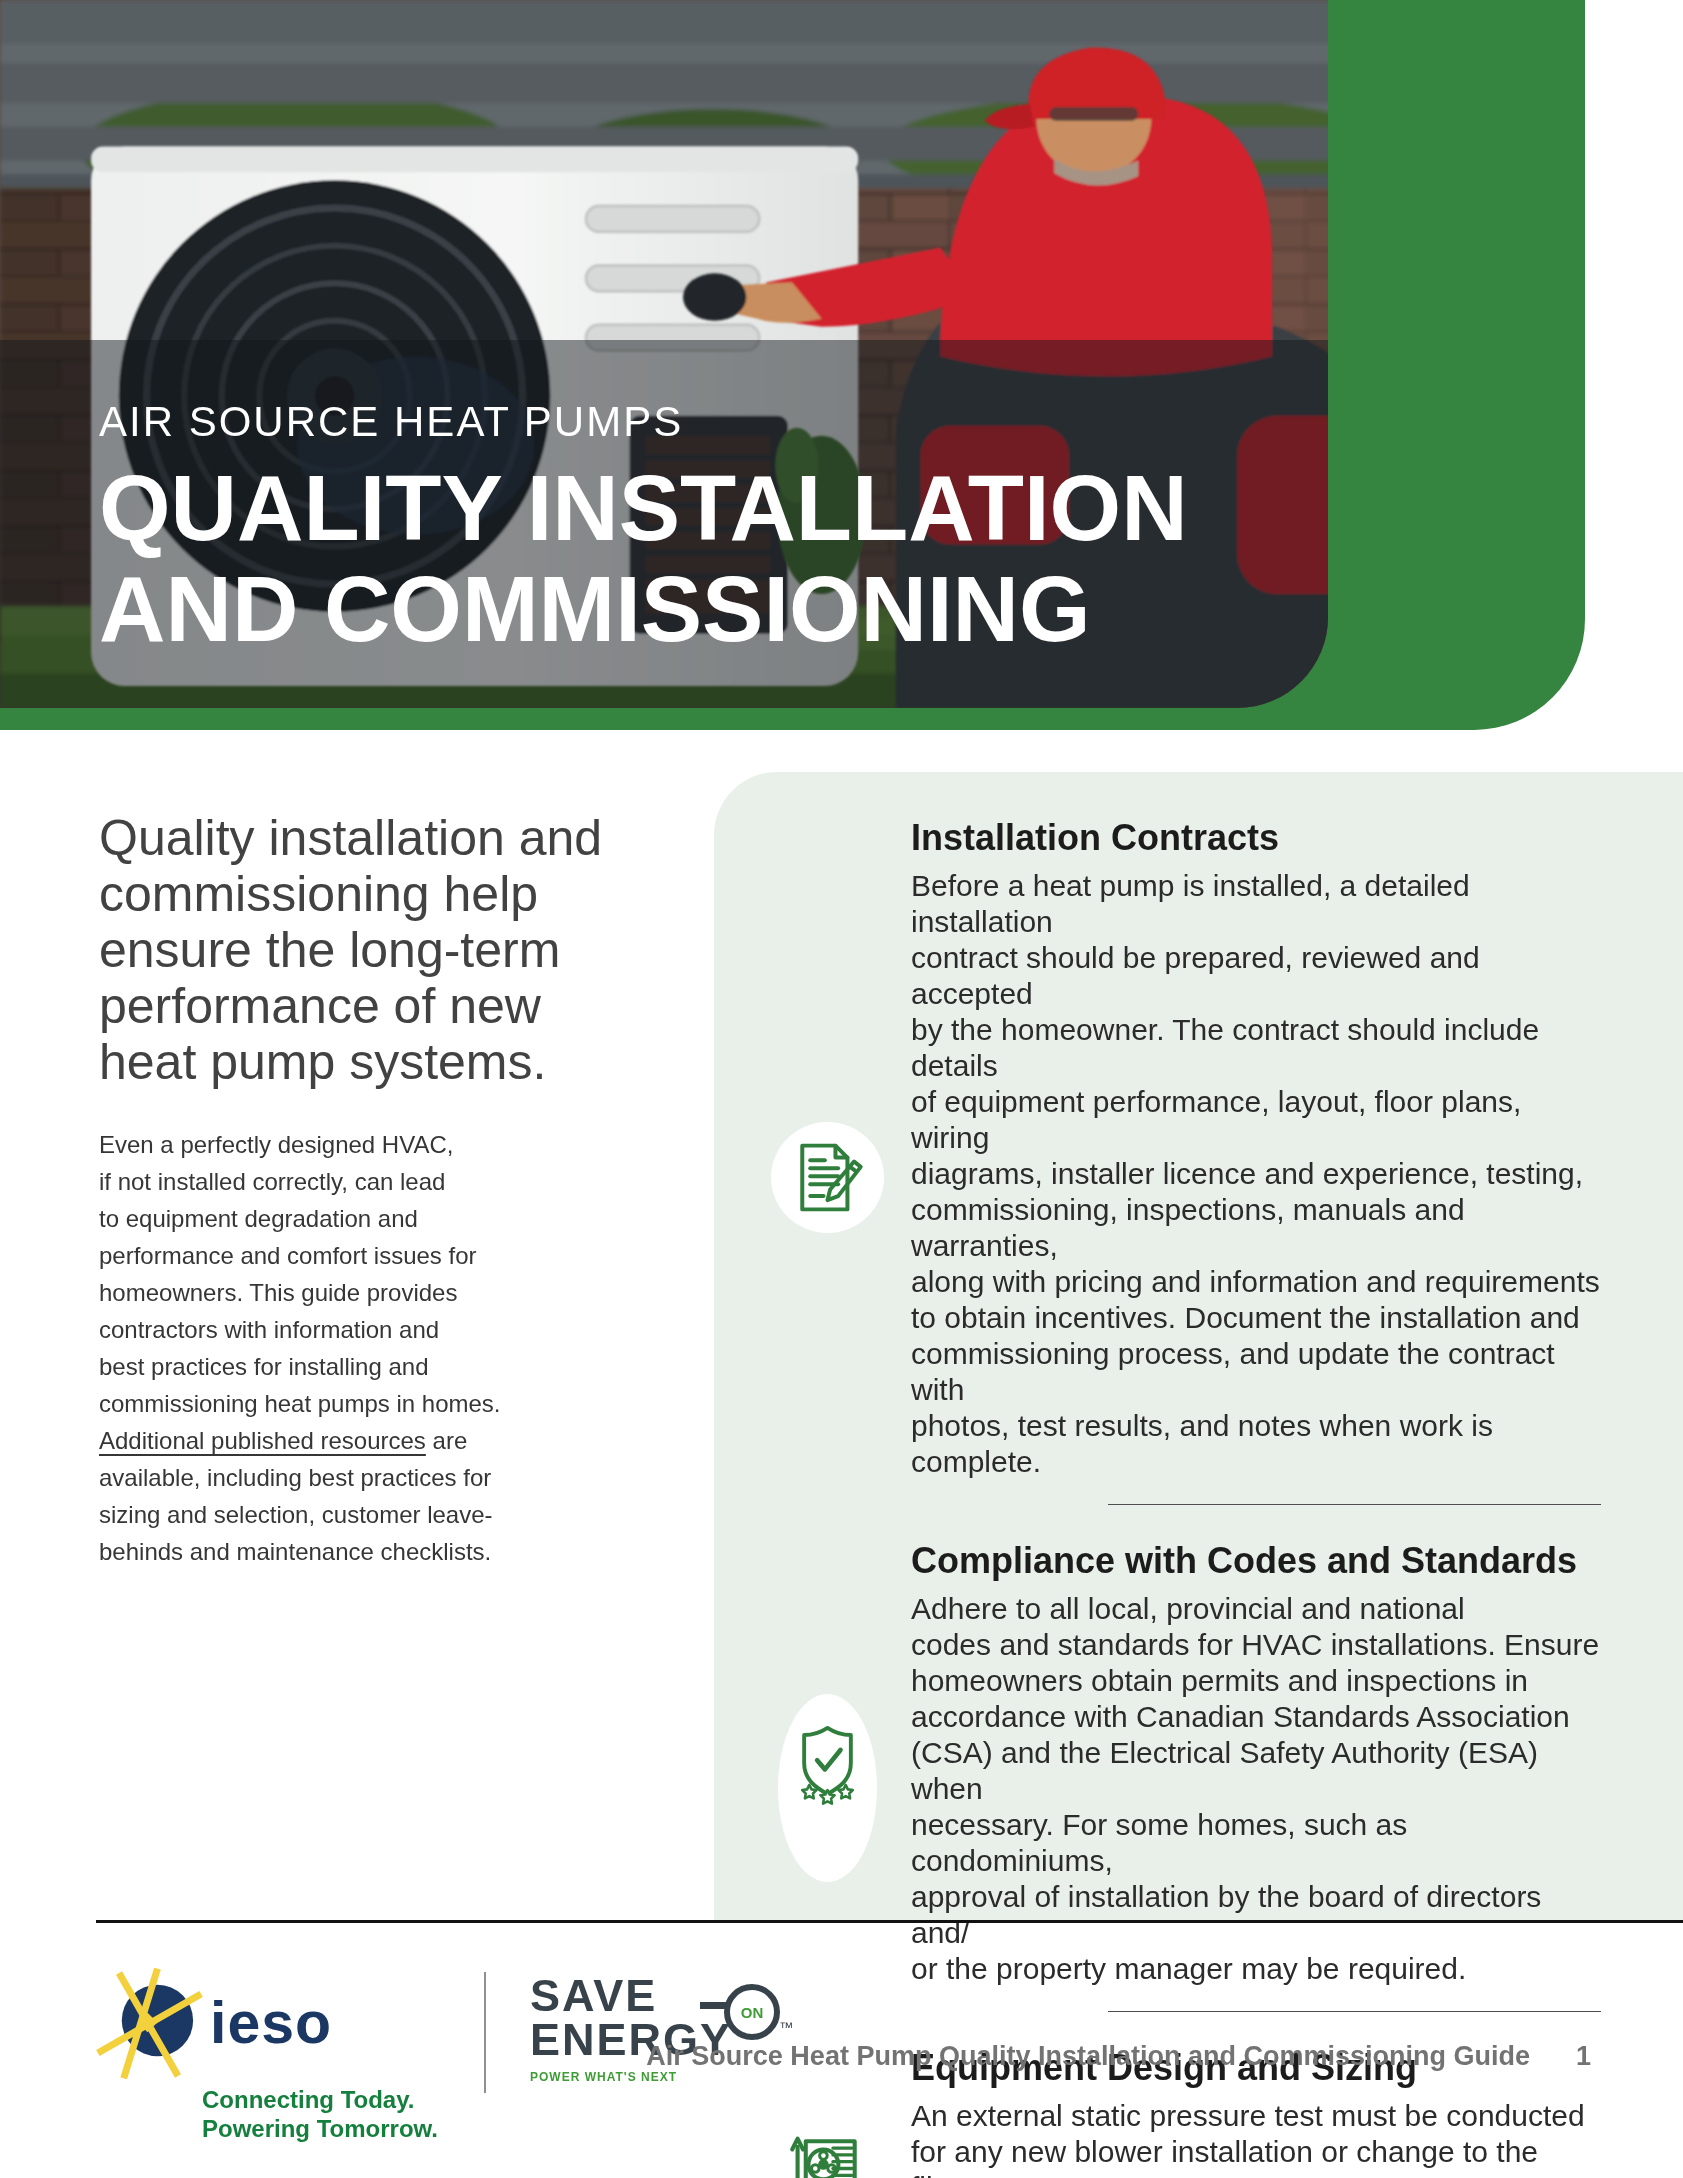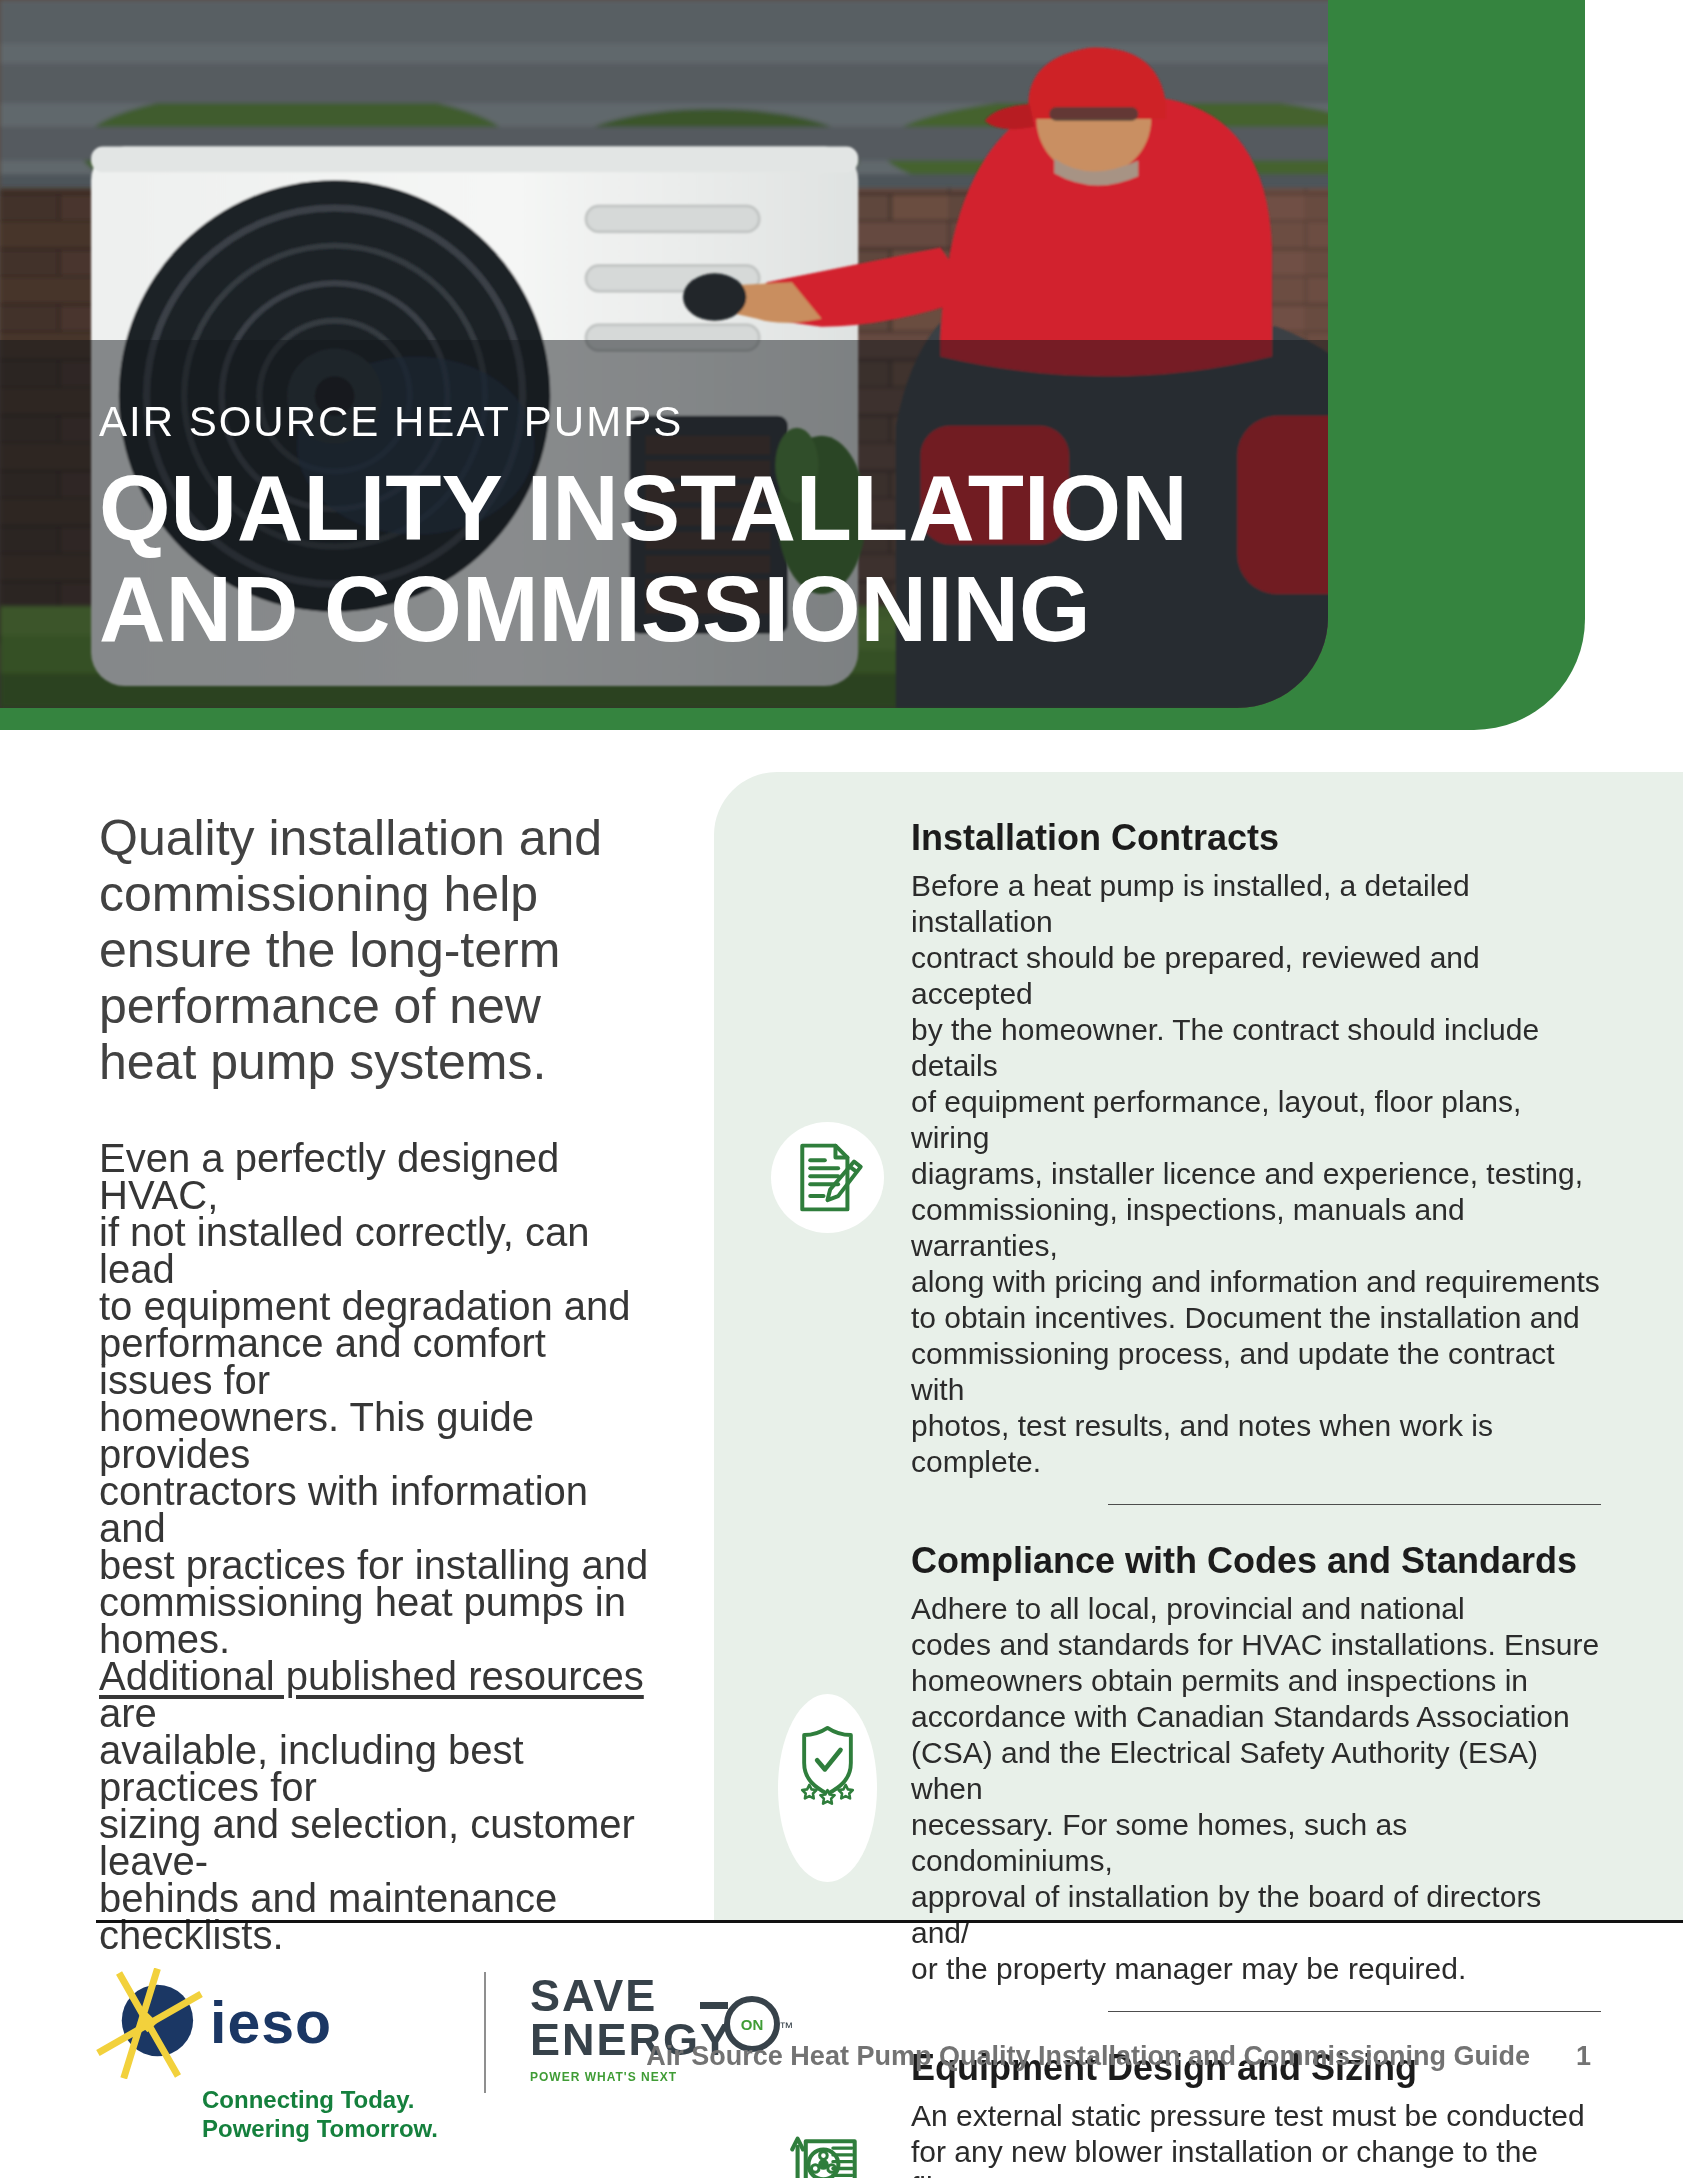--- a/index.html
+++ b/index.html
@@ -15,21 +15,21 @@
   .hero-overlay{position:absolute;left:0;top:340px;width:1562px;height:368px;
                 background:rgba(18,24,28,0.48);}
   .hero-text{position:absolute;left:99px;top:398px;color:#ffffff;}
   .hero-eyebrow{font-size:42px;font-weight:400;letter-spacing:2px;line-height:48px;}
   .hero-title{margin-top:12px;font-size:92px;font-weight:700;line-height:101px;letter-spacing:0;}
 
   
   .intro{position:absolute;left:99px;top:810px;width:554px;color:#3b3b3b;}
   .intro-headline{font-size:50px;font-weight:400;line-height:56px;color:#424242;
                   white-space:pre-line;}
-  .intro-body{margin-top:50px;font-size:40px;line-height:37px;color:#363636;
+  .intro-body{margin-top:36px;font-size:24px;line-height:37px;color:#363636;
               white-space:pre-line;}
   .intro-body a{color:#363636;text-decoration:underline;text-underline-offset:5px;}
 
   
   .panel{position:absolute;left:714px;top:772px;width:969px;height:1148px;
          background:#E8F0E9;border-top-left-radius:63px;box-sizing:border-box;
          padding:44px 82px 0 0;}
   .section{display:flex;align-items:center;}
   .icon-col{flex:0 0 197px;display:flex;justify-content:center;box-sizing:border-box;
             padding-left:30px;}
@@ -49,21 +49,21 @@
   .footer-rule{position:absolute;left:96px;top:1920px;width:1587px;height:3px;background:#111111;}
   .footer-logos{position:absolute;left:95px;top:1968px;display:flex;align-items:flex-start;}
   .ieso{display:flex;flex-direction:column;}
   .ieso-top{display:flex;align-items:center;}
   .ieso-word{font-size:59px;font-weight:700;color:#1B3764;letter-spacing:1px;margin-left:4px;
              line-height:59px;}
   .ieso-tagline{margin:6px 0 0 107px;font-size:24px;line-height:29px;font-weight:700;color:#15803d;}
   .footer-sep{width:2px;height:121px;background:#8f8f8f;margin:4px 44px 0 46px;}
   .soe{position:relative;padding-top:6px;}
   .soe-word{font-size:45px;line-height:44px;font-weight:700;color:#37424A;letter-spacing:2px;}
-  .soe-ring{position:absolute;left:194px;top:28px;width:44px;height:44px;border:6px solid #37424A;
+  .soe-ring{position:absolute;left:194px;top:16px;width:44px;height:44px;border:6px solid #37424A;
             border-radius:50%;display:flex;align-items:center;justify-content:center;background:#fff;}
   .soe-ring span{font-size:15px;font-weight:700;color:#3F9C35;letter-spacing:0;}
   .soe-dash{position:absolute;left:170px;top:34px;width:28px;height:7px;background:#37424A;}
   .soe-tm{position:absolute;left:249px;top:51px;font-size:14px;color:#37424A;}
   .soe-tagline{margin-top:8px;font-size:12px;font-weight:700;color:#3F9C35;letter-spacing:1px;}
   .footer-pageline{position:absolute;right:92px;top:2041px;display:flex;align-items:baseline;
                    font-size:27px;font-weight:700;color:#737373;}
   .footer-pageno{margin-left:46px;}
 </style>
 </head>

